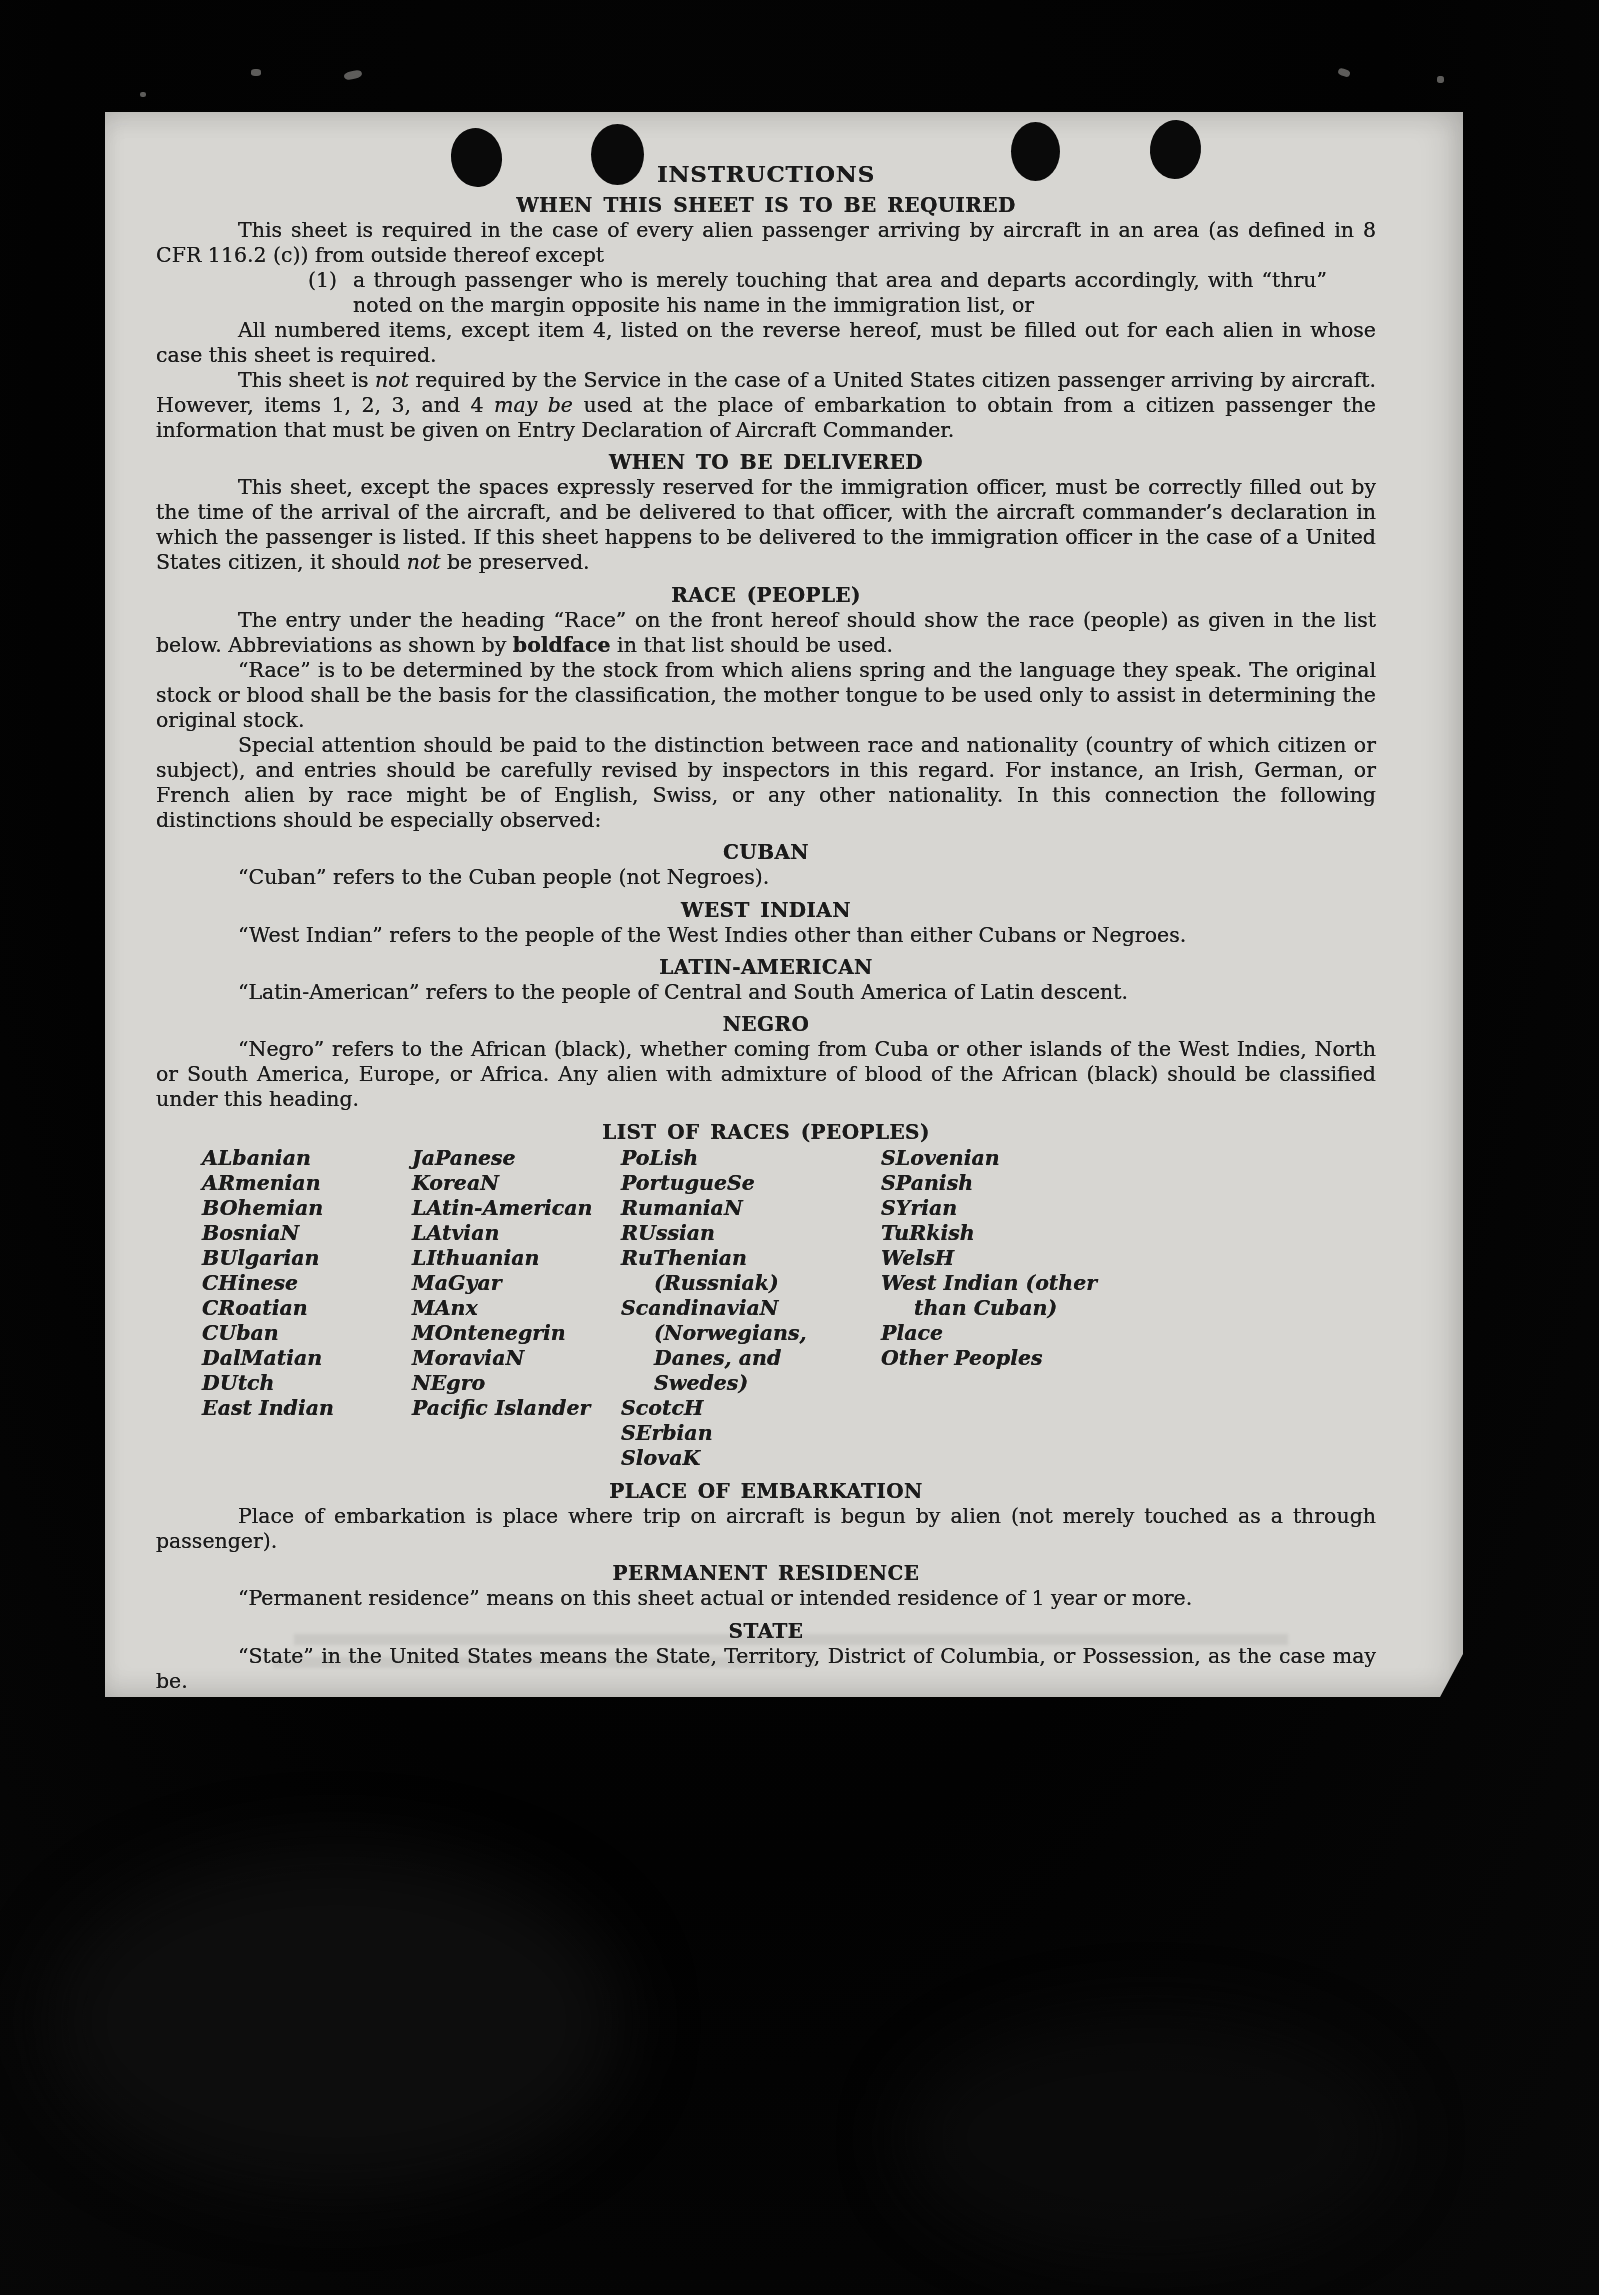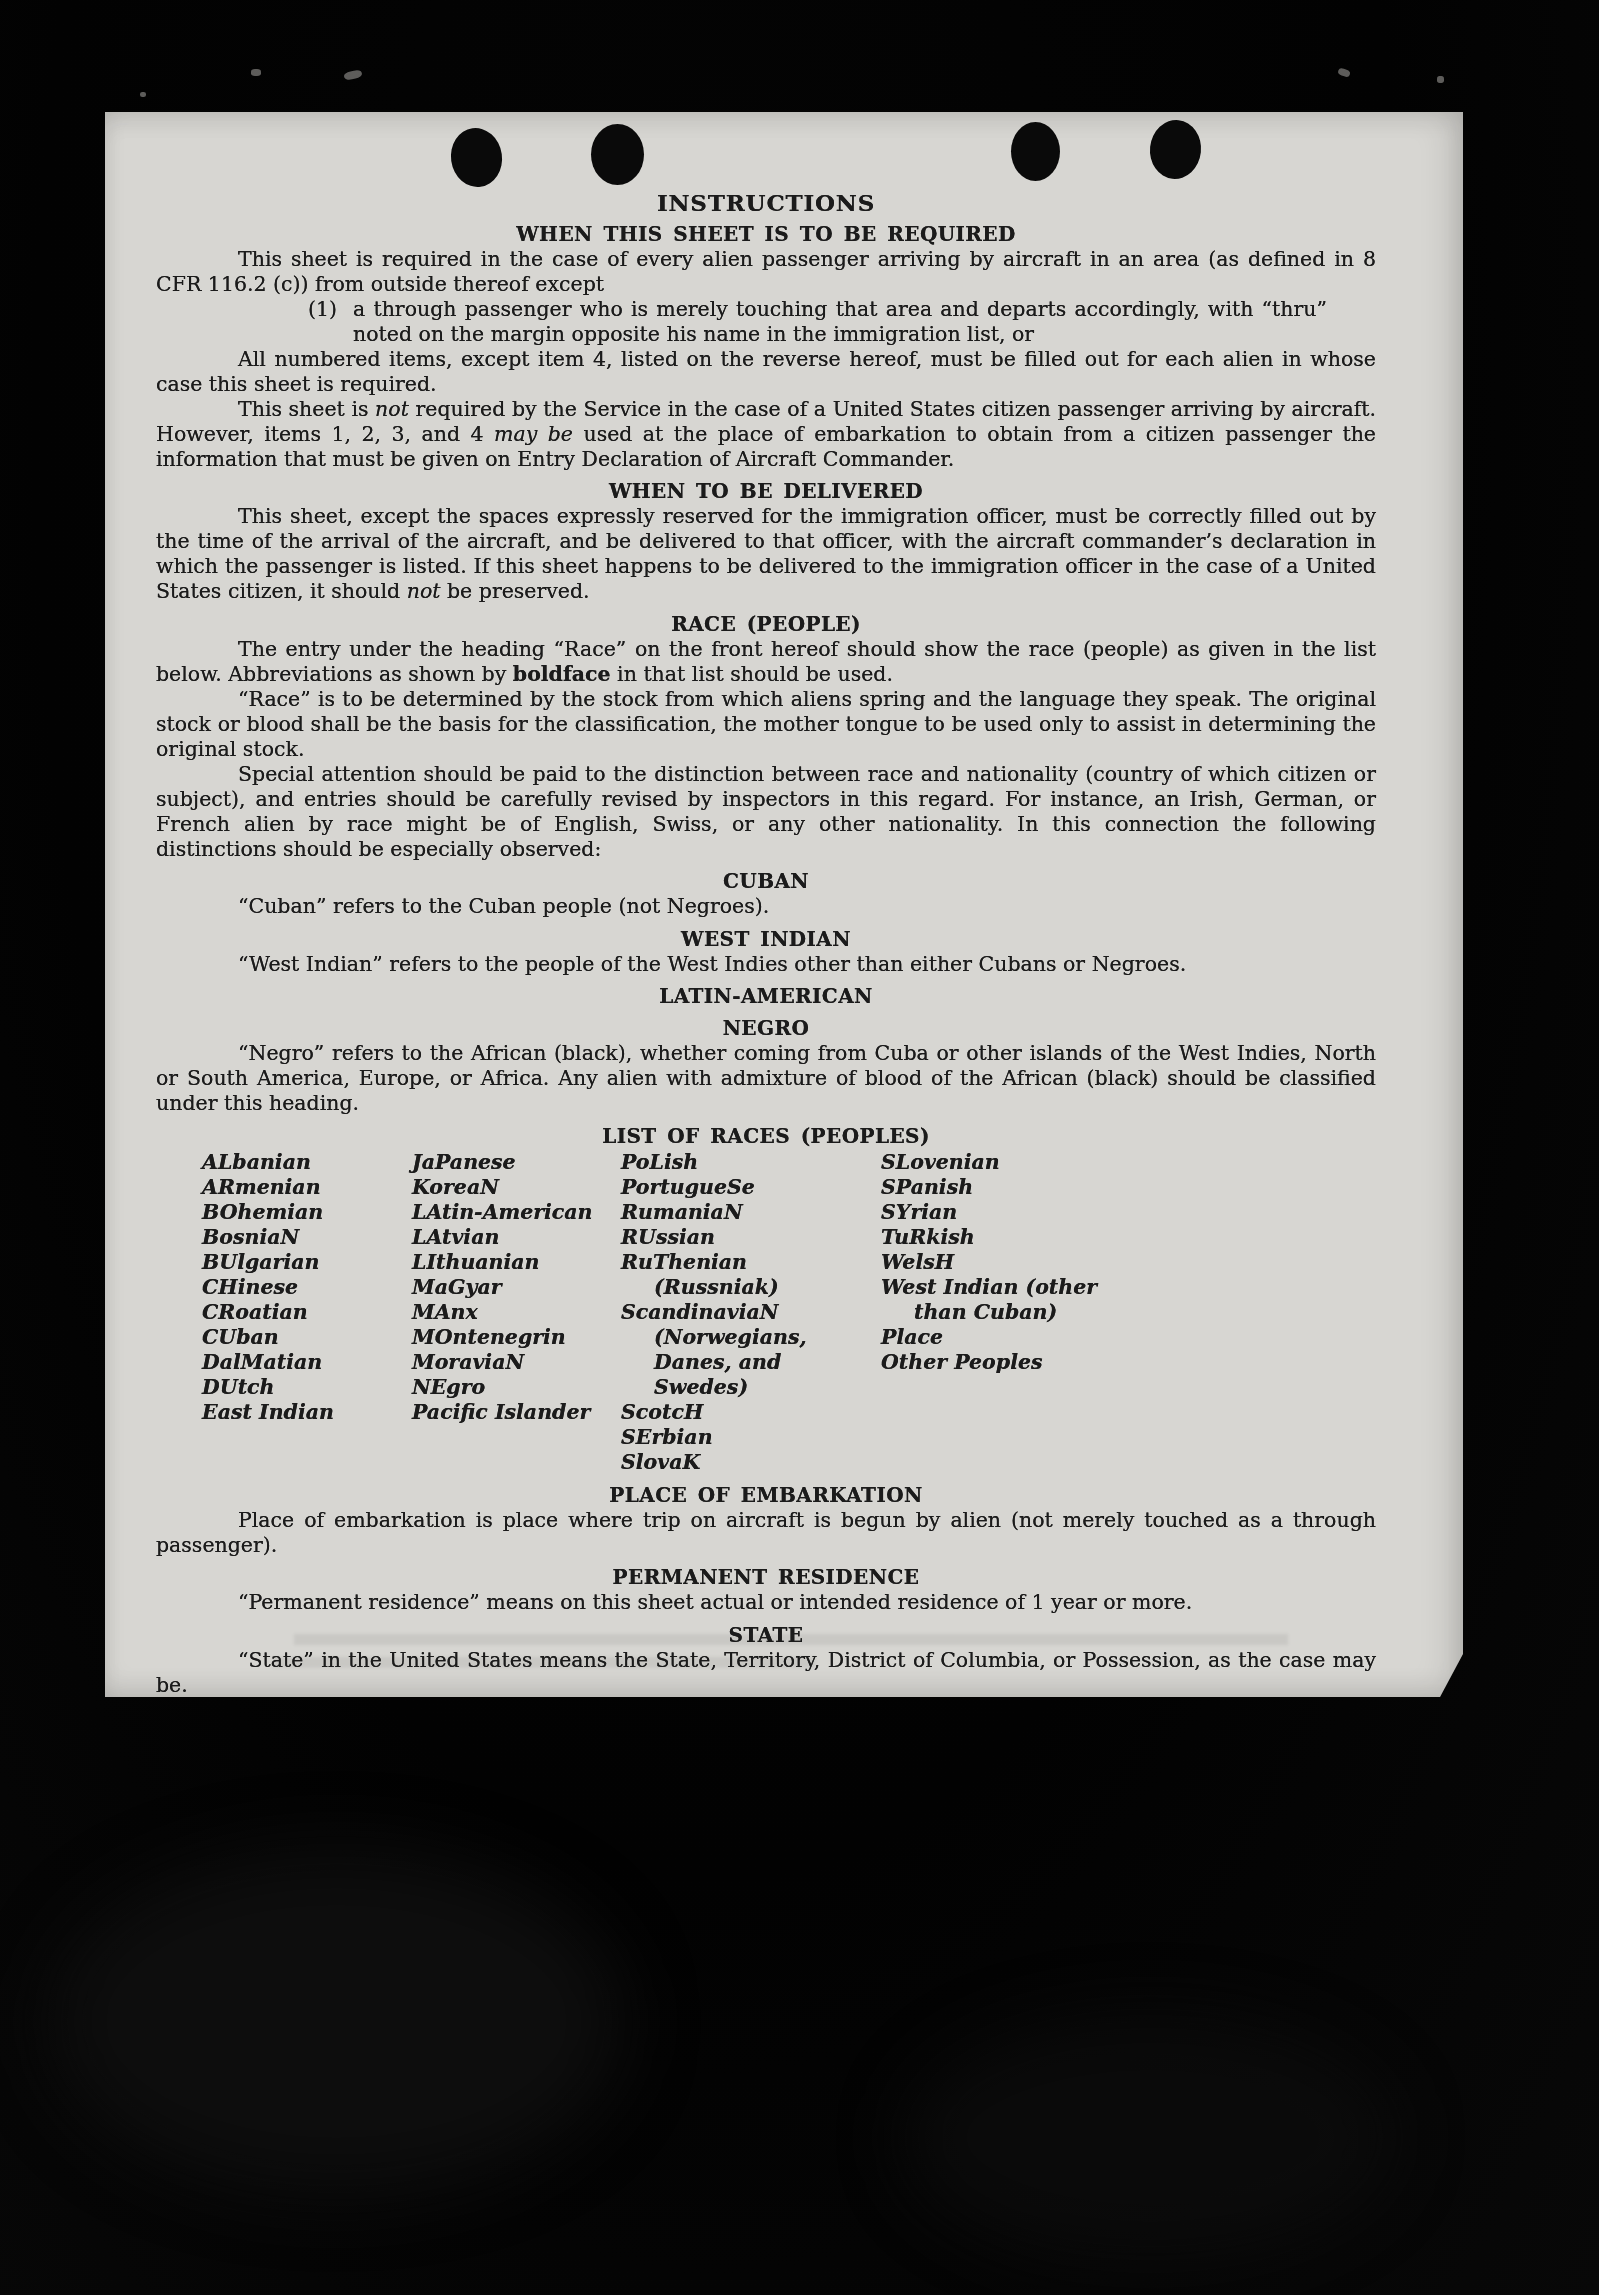--- a/index.html
+++ b/index.html
@@ -14,21 +14,21 @@
   #patch2 { left:904px; top:2014px; width:493px; height:247px; opacity:.7; }
   .speck { position:absolute; background:#8f8e8a; border-radius:40%; opacity:.65; }
   #speck1 { left:251px; top:69px; width:10px; height:6.6px; }
   #speck2 { left:344px; top:71px; width:18px; height:8.2px; transform:rotate(-12deg); }
   #speck3 { left:1338px; top:69px; width:11.5px; height:7.4px; transform:rotate(20deg); }
   #speck4 { left:1437px; top:76px; width:6.6px; height:6.6px; }
   #speck5 { left:140px; top:92px; width:5.8px; height:5px; }
 
   .paper {
     position:absolute; left:105px; top:112px; width:1358px; height:1585px;
-    box-sizing:border-box; padding:78px 87px 0 51px;
+    box-sizing:border-box; padding:49px 87px 0 51px;
     background:#d7d6d2;
     color:#1b1b1b;
     clip-path: polygon(0 0, 100% 0, 100% calc(100% - 43px), calc(100% - 23px) 100%, 0 100%);
     box-shadow: inset -16.4px 0 30px rgba(0,0,0,0.10), inset 0 -10px 23px rgba(0,0,0,0.08), inset 0 11.5px 20px rgba(0,0,0,0.05);
     text-shadow: 0 0 0.4px rgba(25,25,25,0.9);
   }
   .hole { position:absolute; background:#0a0a0a; border-radius:50%; }
   #hole1 { left:346px; top:15.6px; width:51px; height:59px; transform:rotate(-8deg); }
   #hole2 { left:486px; top:11.5px; width:53px; height:61px; }
   #hole3 { left:906px; top:10px; width:49px; height:59px; }
@@ -84,20 +84,21 @@
   <p class="indent">“Race” is to be determined by the stock from which aliens spring and the language they speak. The original stock or blood shall be the basis for the classification, the mother tongue to be used only to assist in determining the original stock.</p>
   <p class="indent">Special attention should be paid to the distinction between race and nationality (country of which citizen or subject), and entries should be carefully revised by inspectors in this regard. For instance, an Irish, German, or French alien by race might be of English, Swiss, or any other nationality. In this connection the following distinctions should be especially observed:</p>
 
   <h2>CUBAN</h2>
   <p class="indent">“Cuban” refers to the Cuban people (not Negroes).</p>
 
   <h2>WEST INDIAN</h2>
   <p class="indent">“West Indian” refers to the people of the West Indies other than either Cubans or Negroes.</p>
 
   <h2>LATIN-AMERICAN</h2>
+  <p class="indent">“Latin-American” refers to the people of Central and South America of Latin descent.</p>
 
   <h2>NEGRO</h2>
   <p class="indent">“Negro” refers to the African (black), whether coming from Cuba or other islands of the West Indies, North or South America, Europe, or Africa. Any alien with admixture of blood of the African (black) should be classified under this heading.</p>
 
   <h2>LIST OF RACES (PEOPLES)</h2>
   <div class="races-grid">
     <div class="races-col">
         <div class="race-item">ALbanian</div>
         <div class="race-item">ARmenian</div>
         <div class="race-item">BOhemian</div>

